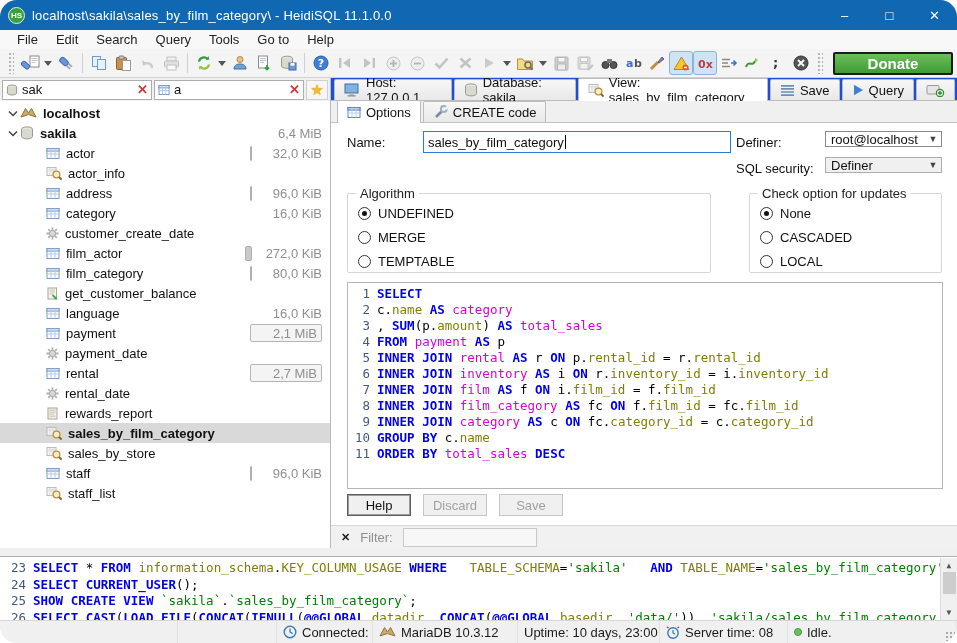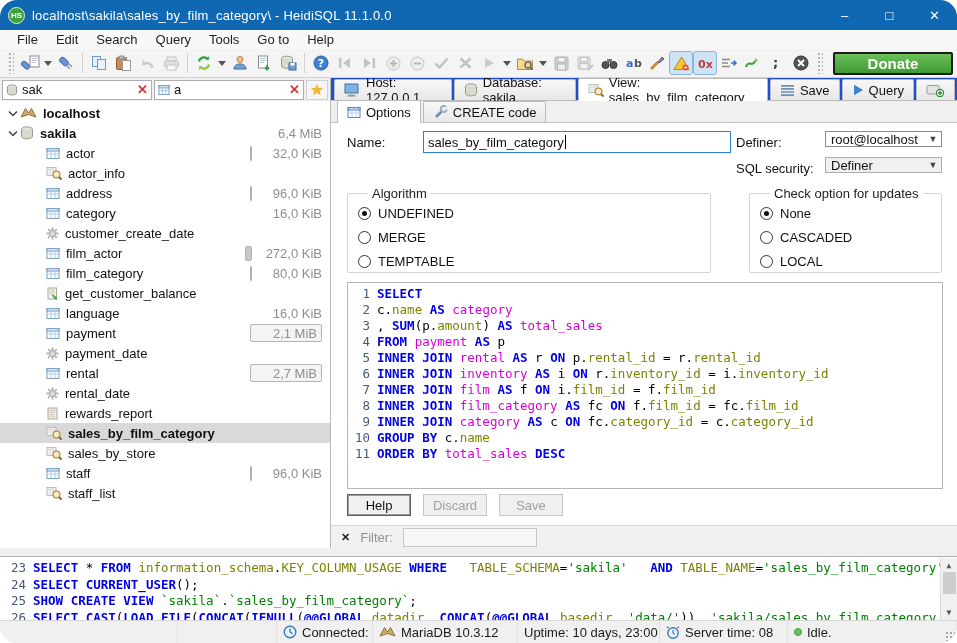--- a/index.html
+++ b/index.html
@@ -67,21 +67,21 @@
   .name-input { position:absolute; left:92px; top:8px; width:308px; height:22px; border:1px solid #2a7fd4;
                 background:#fff; display:flex; align-items:center; padding:0 4px; font-size:13px; }
   .caret { display:inline-block; width:1px; height:14px; background:#000; margin-left:1px; }
   .combo { position:absolute; height:16px; border:1px solid #8a8a8a; display:flex; align-items:center; font-size:13px; }
   .combo .cval { flex:1; padding:0 5px; white-space:nowrap; overflow:hidden; }
   .combo .carrow { width:16px; color:#444; font-size:9px; display:flex; align-items:center; justify-content:center; }
   .combo.gray { background:#f0f0f0; border-color:#adadad; }
   .combo.white { background:#fff; }
 
   .groupbox { position:absolute; border:1px solid #d5d5d5; border-radius:2px; }
-  .gb-title { position:absolute; top:-8px; left:20px; background:#fff; padding:0 4px; font-size:13px; color:#222; }
+  .gb-title { position:absolute; top:-8px; left:8px; background:#fff; padding:0 4px; font-size:13px; color:#222; }
   .radio-row { display:flex; align-items:center; gap:7px; margin:0 0 9px 10px; font-size:13px; }
   .radio { width:13px; height:13px; border:1px solid #333; border-radius:50%; position:relative; background:#fff; }
   .radio.checked::after { content:""; position:absolute; left:3px; top:3px; width:5px; height:5px; border-radius:50%; background:#111; }
 
   .editor { position:absolute; left:16px; top:159px; width:596px; height:207px; border:1px solid #b5b5b5; background:#fff;
             font-family:"DejaVu Sans Mono", monospace; font-size:12.5px; overflow:hidden; padding-top:3px; }
   .code-row { display:flex; height:16px; line-height:16px; white-space:pre; }
   .ln { width:22px; text-align:right; color:#44597c; margin-right:7px; flex:none; }
   .tok-k { color:#0000e8; font-weight:bold; }
   .tok-t { color:#d800d8; }

